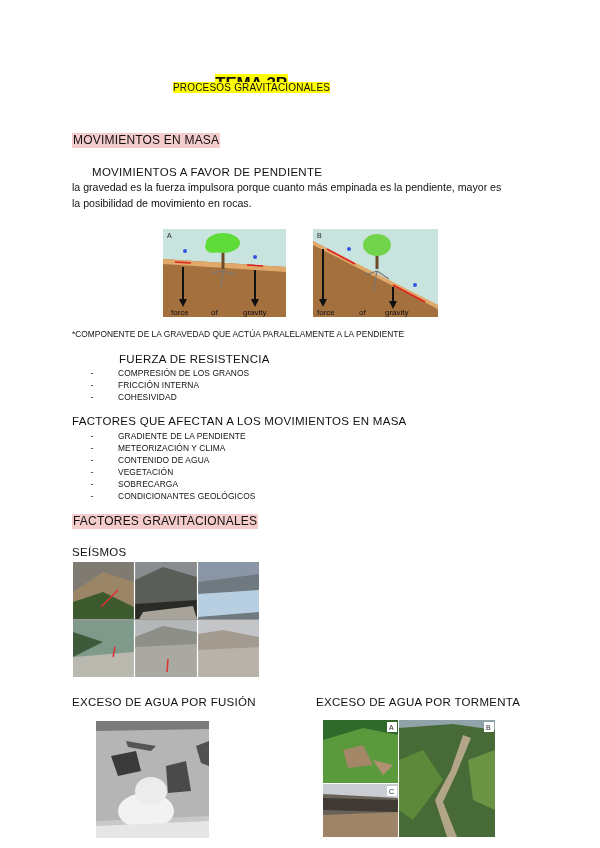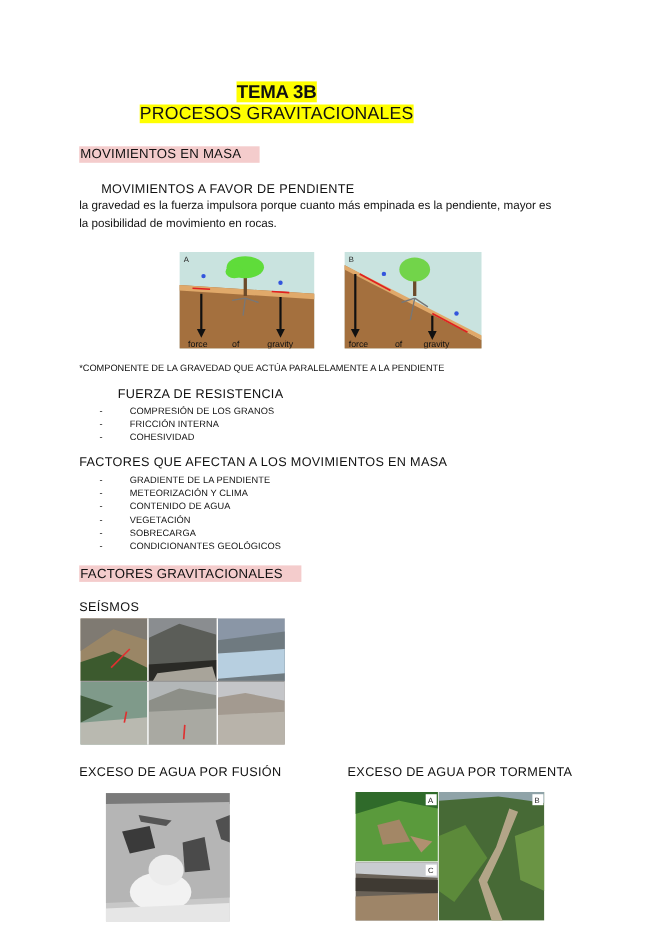--- a/index.html
+++ b/index.html
@@ -5,22 +5,22 @@
   html, body { margin: 0; padding: 0; background: #ffffff; }
   body {
     width: 600px; height: 848px; position: relative; overflow: hidden;
     font-family: "Liberation Sans", sans-serif; color: #111;
   }
   .abs { position: absolute; }
   .title-wrap { position: absolute; left: 0; width: 503px; text-align: center; }
   .hl-yellow { background: #ffff00; }
   .hl-pink { background: #f4cccc; }
   .t-title { top: 74px; font-size: 17px; font-weight: bold; letter-spacing: -0.2px; }
-  .t-sub { top: 95px; font-size: 16px; letter-spacing: 0.2px; }
-  .sec { font-size: 12px; letter-spacing: 0.2px; padding: 0 17px 1px 1px; }
+  .t-sub { top: 82px; font-size: 10px; letter-spacing: 0.2px; }
+  .sec { font-size: 12px; letter-spacing: 0.2px; padding: 0 1px 1px 1px; }
   .h2 { font-size: 11.5px; letter-spacing: 0.3px; }
   .body-text { font-size: 10.6px; line-height: 16px; width: 470px; }
   .note { font-size: 8.4px; letter-spacing: 0px; }
   ul.dash { list-style: none; margin: 0; padding: 0; }
   ul.dash li { font-size: 8.4px; line-height: 12px; position: relative; padding-left: 36px; letter-spacing: 0.1px; }
   ul.dash li .bullet { position: absolute; left: 0; width: 20px; text-align: center; }
   .fig { position: absolute; overflow: hidden; }
   .fig svg { display: block; }
 </style>
 </head>
@@ -83,21 +83,21 @@
     <polygon points="76,72 84,72 80,80" fill="#111"></polygon>
     <text x="4" y="9" font-size="7" font-family="Liberation Sans, sans-serif" fill="#222">B</text>
     <text x="4" y="86" font-size="8" font-family="Liberation Sans, sans-serif" fill="#111">force</text>
     <text x="46" y="86" font-size="8" font-family="Liberation Sans, sans-serif" fill="#111">of</text>
     <text x="72" y="86" font-size="8" font-family="Liberation Sans, sans-serif" fill="#111">gravity</text>
   </svg>
 </div>
 
 <div class="abs note" style="left:72px; top:329px;">*COMPONENTE DE LA GRAVEDAD QUE ACTÚA PARALELAMENTE A LA PENDIENTE</div>
 
-<div class="abs h2" style="left:72px; top:353px;padding-left:35px;">FUERZA DE RESISTENCIA</div>
+<div class="abs h2" style="left:84px; top:353px;padding-left:35px;">FUERZA DE RESISTENCIA</div>
 <ul class="abs dash" style="left:82px; top:367px;">
   <li><span class="bullet">-</span><span>COMPRESIÓN DE LOS GRANOS</span></li>
   <li><span class="bullet">-</span><span>FRICCIÓN INTERNA</span></li>
   <li><span class="bullet">-</span><span>COHESIVIDAD</span></li>
 </ul>
 
 <div class="abs h2" style="left:72px; top:415px;">FACTORES QUE AFECTAN A LOS MOVIMIENTOS EN MASA</div>
 <ul class="abs dash" style="left:82px; top:430px;">
   <li><span class="bullet">-</span><span>GRADIENTE DE LA PENDIENTE</span></li>
   <li><span class="bullet">-</span><span>METEORIZACIÓN Y CLIMA</span></li>

